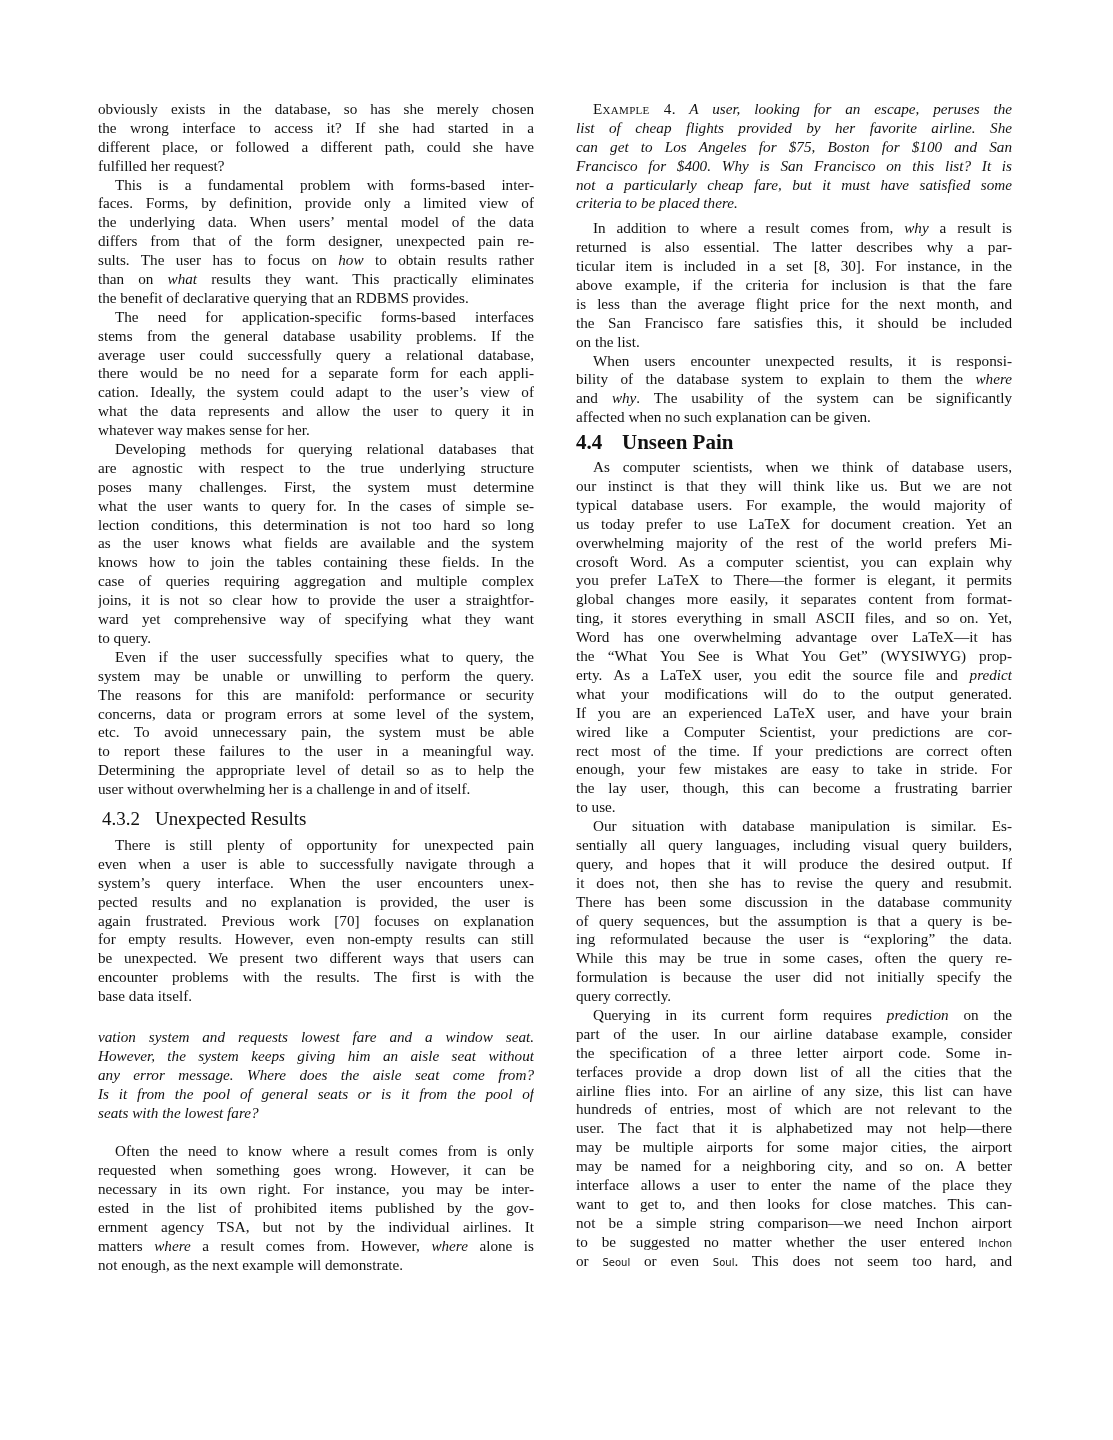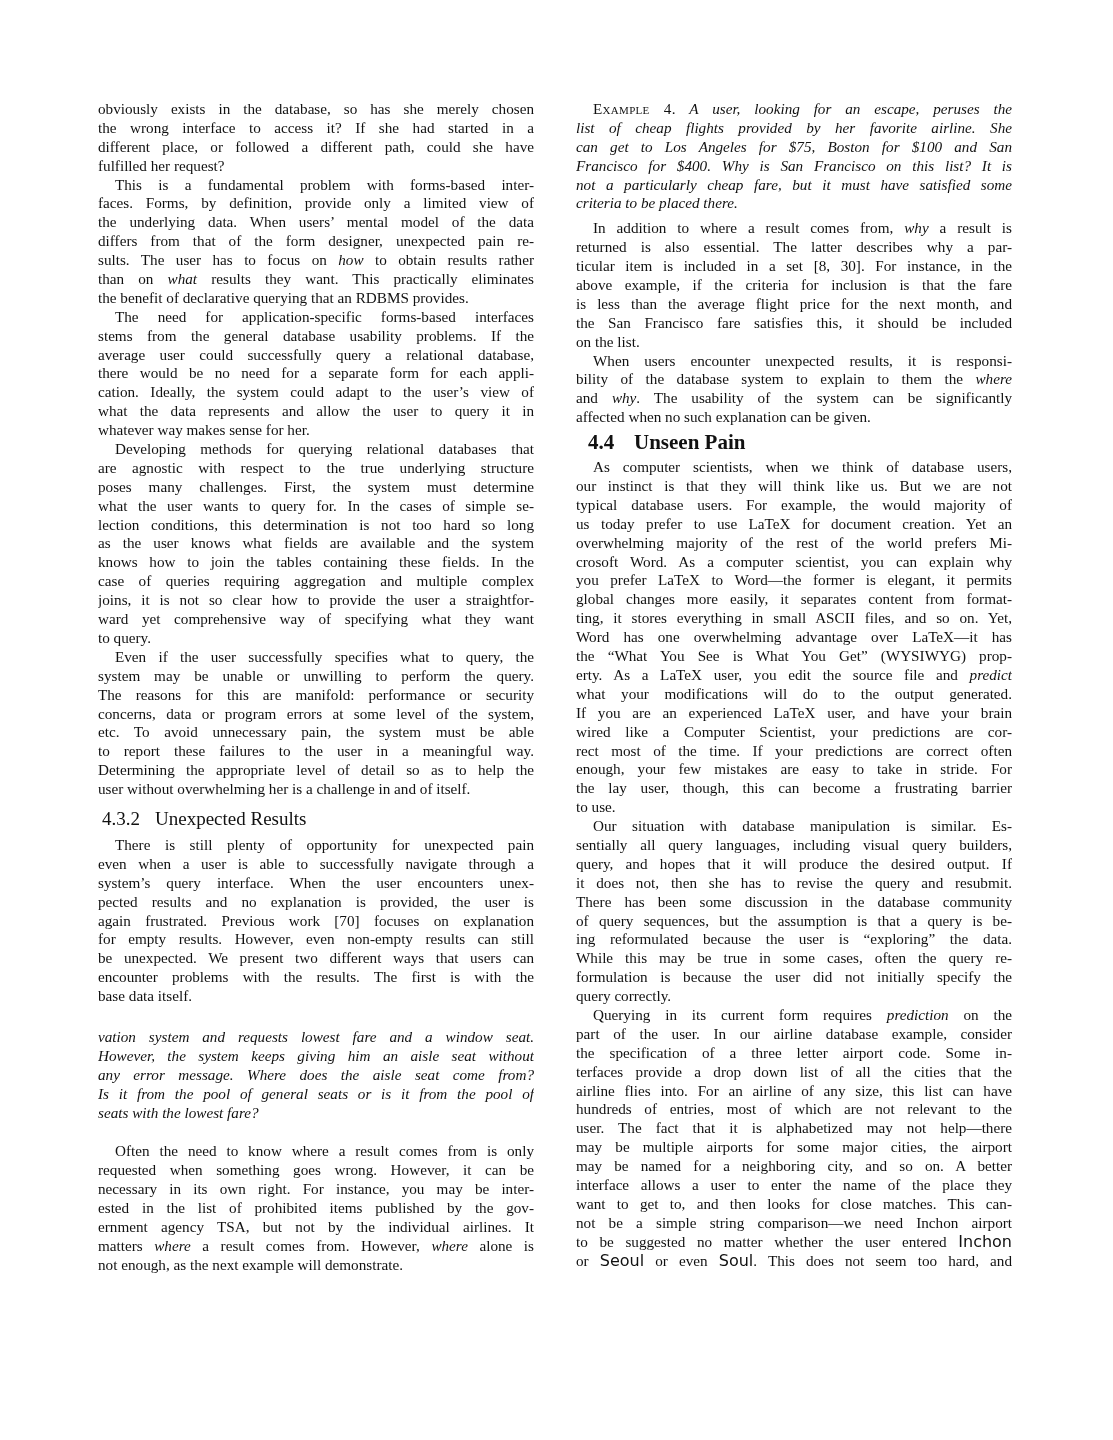--- a/index.html
+++ b/index.html
@@ -8,23 +8,23 @@
   .col { position: absolute; top: 100px; }
   .col-left { left: 98px; width: 436px; }
   .col-right { left: 576px; width: 436px; }
   .line { font-size: 15.2px; line-height: 18.9px; height: 18.9px; white-space: nowrap;
           text-align: justify; text-align-last: justify; overflow: hidden; }
   .line.last { text-align-last: left; }
   .indent { padding-left: 17px; }
   .ex .line { font-style: italic; }
   .sc { font-style: normal; font-variant: small-caps; letter-spacing: 0.3px; }
   .em { font-style: italic; }
-  .sans { font-family: "DejaVu Sans", sans-serif; font-size: 16px; }
+  .sans { font-family: "DejaVu Sans", sans-serif; font-size: 10px; }
   .h-sub { font-size: 19px; line-height: 22px; margin: 9px 0 6px 4px; }
-  .h-sec { font-weight: bold; font-size: 21px; line-height: 24px; margin: 3px 0 4px 12px; }
+  .h-sec { font-weight: bold; font-size: 21px; line-height: 24px; margin: 3px 0 4px 0; }
   .h-num { display: inline-block; width: 46px; }
   .h-sub .h-num { width: 53px; }
   .gap-s { height: 6px; }
   .gap-m { height: 20px; }
   .gap-l { height: 22px; }
 </style>
 </head>
 <body>
 
 <div class="col col-left">
@@ -154,21 +154,21 @@
     <span class="h-num">4.4</span><span>Unseen Pain</span>
   </div>
 
   <div>
     <div class="line indent">As computer scientists, when we think of database users,</div>
     <div class="line">our instinct is that they will think like us.  But we are not</div>
     <div class="line">typical database users.  For example, the would majority of</div>
     <div class="line">us today prefer to use LaTeX for document creation. Yet an</div>
     <div class="line">overwhelming majority of the rest of the world prefers Mi-</div>
     <div class="line">crosoft Word.  As a computer scientist, you can explain why</div>
-    <div class="line">you prefer LaTeX to Word—the former is elegant, it permits</div>
+    <div class="line">you prefer LaTeX to There—the former is elegant, it permits</div>
     <div class="line">global changes more easily, it separates content from format-</div>
     <div class="line">ting, it stores everything in small ASCII files, and so on.  Yet,</div>
     <div class="line">Word has one overwhelming advantage over LaTeX—it has</div>
     <div class="line">the “What You See is What You Get” (WYSIWYG) prop-</div>
     <div class="line"><span>erty.  As a LaTeX user, you edit the source file and </span><span class="em">predict</span></div>
     <div class="line">what your modifications will do to the output generated.</div>
     <div class="line">If you are an experienced LaTeX user, and have your brain</div>
     <div class="line">wired like a Computer Scientist, your predictions are cor-</div>
     <div class="line">rect most of the time.  If your predictions are correct often</div>
     <div class="line">enough, your few mistakes are easy to take in stride.  For</div>

